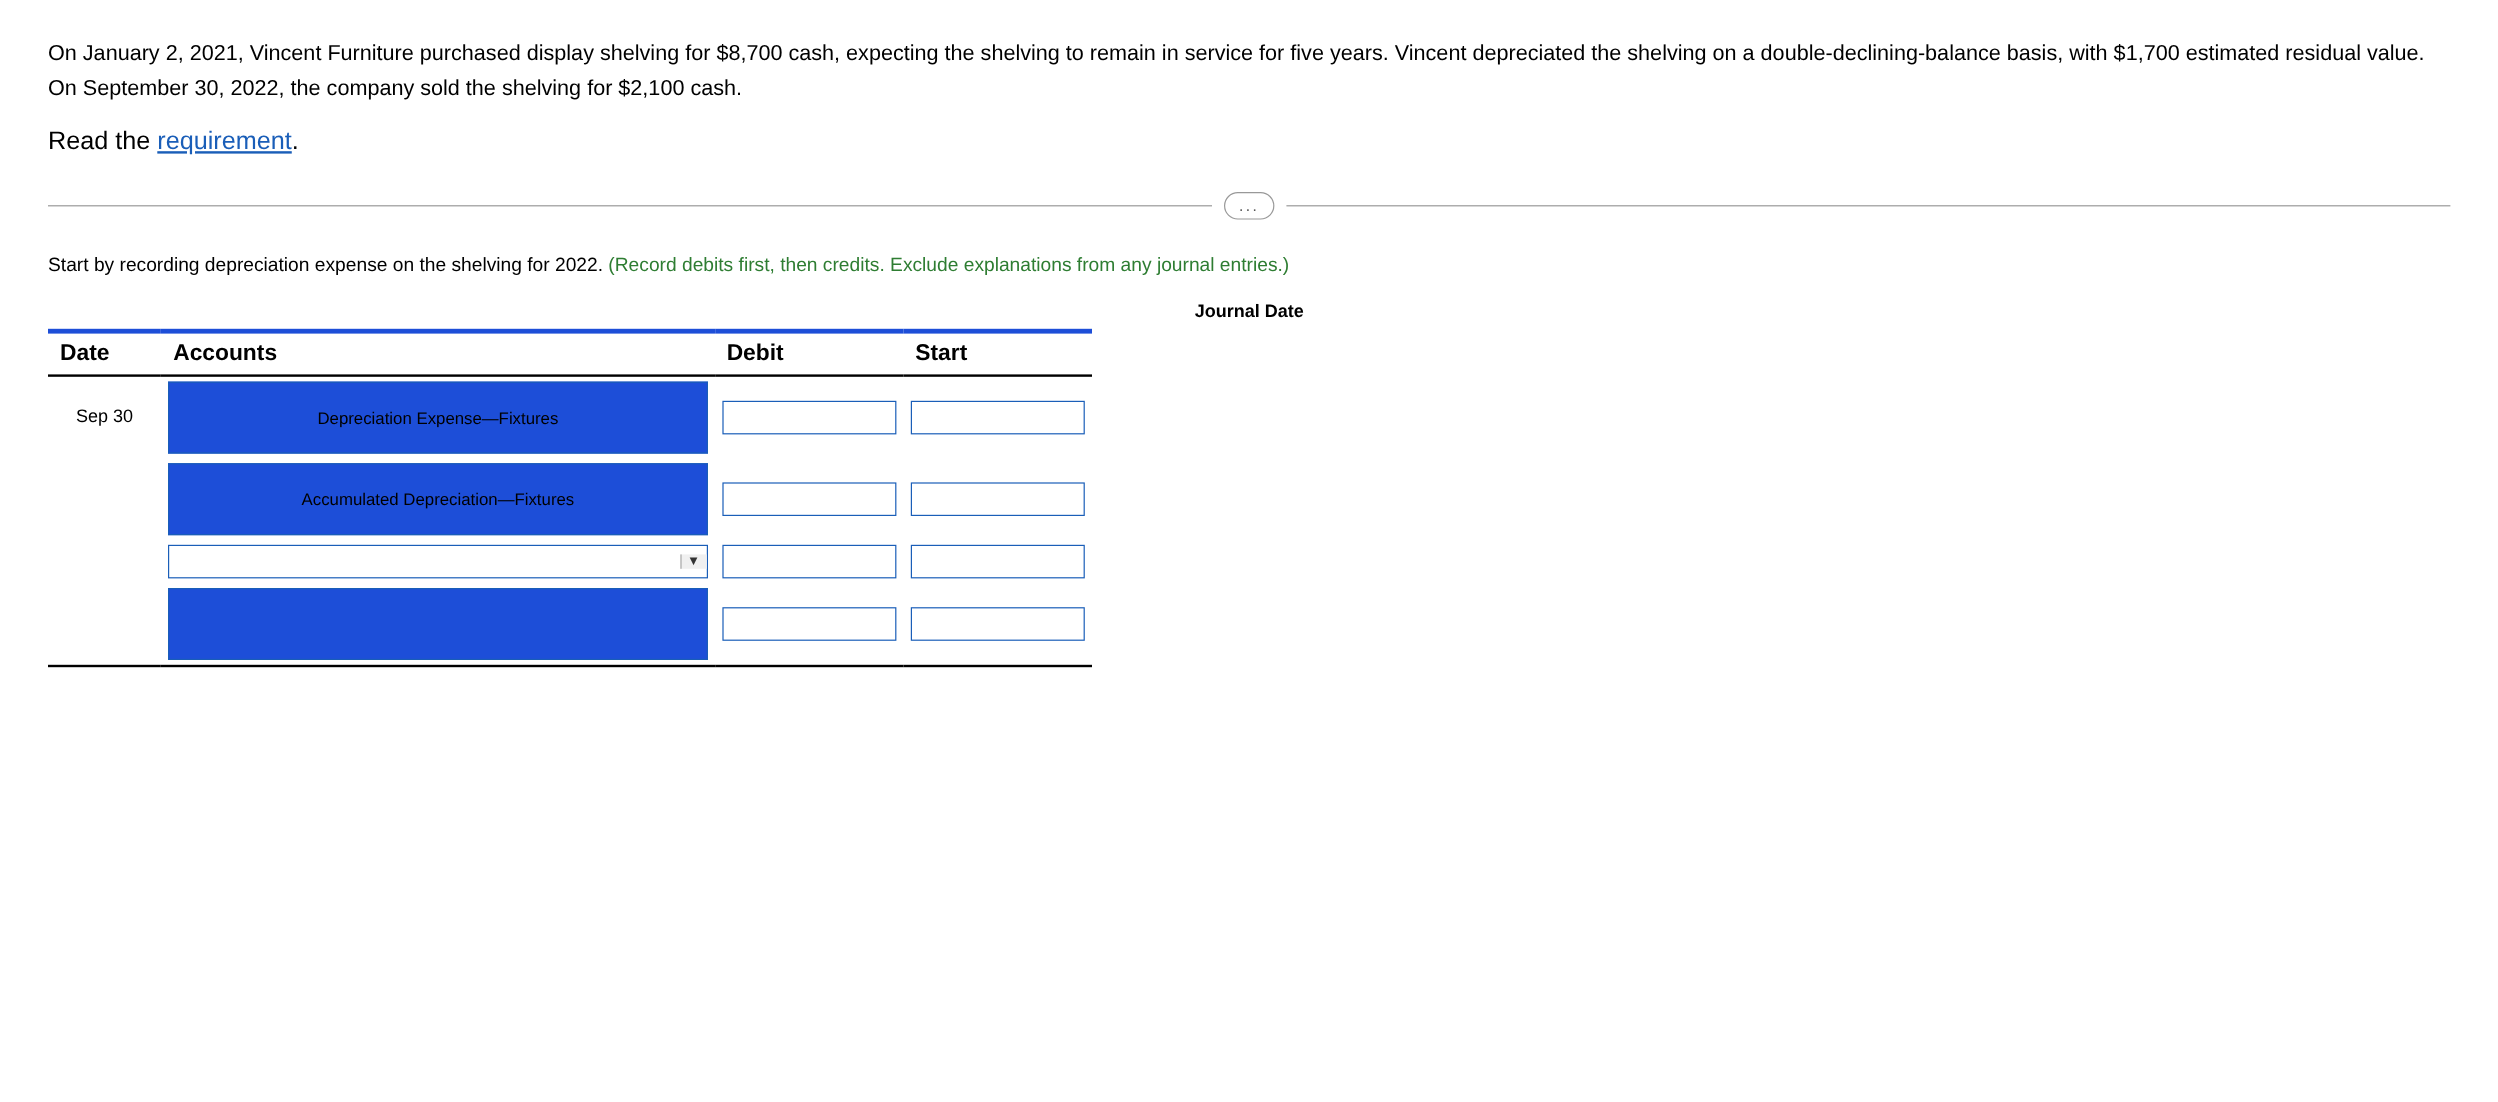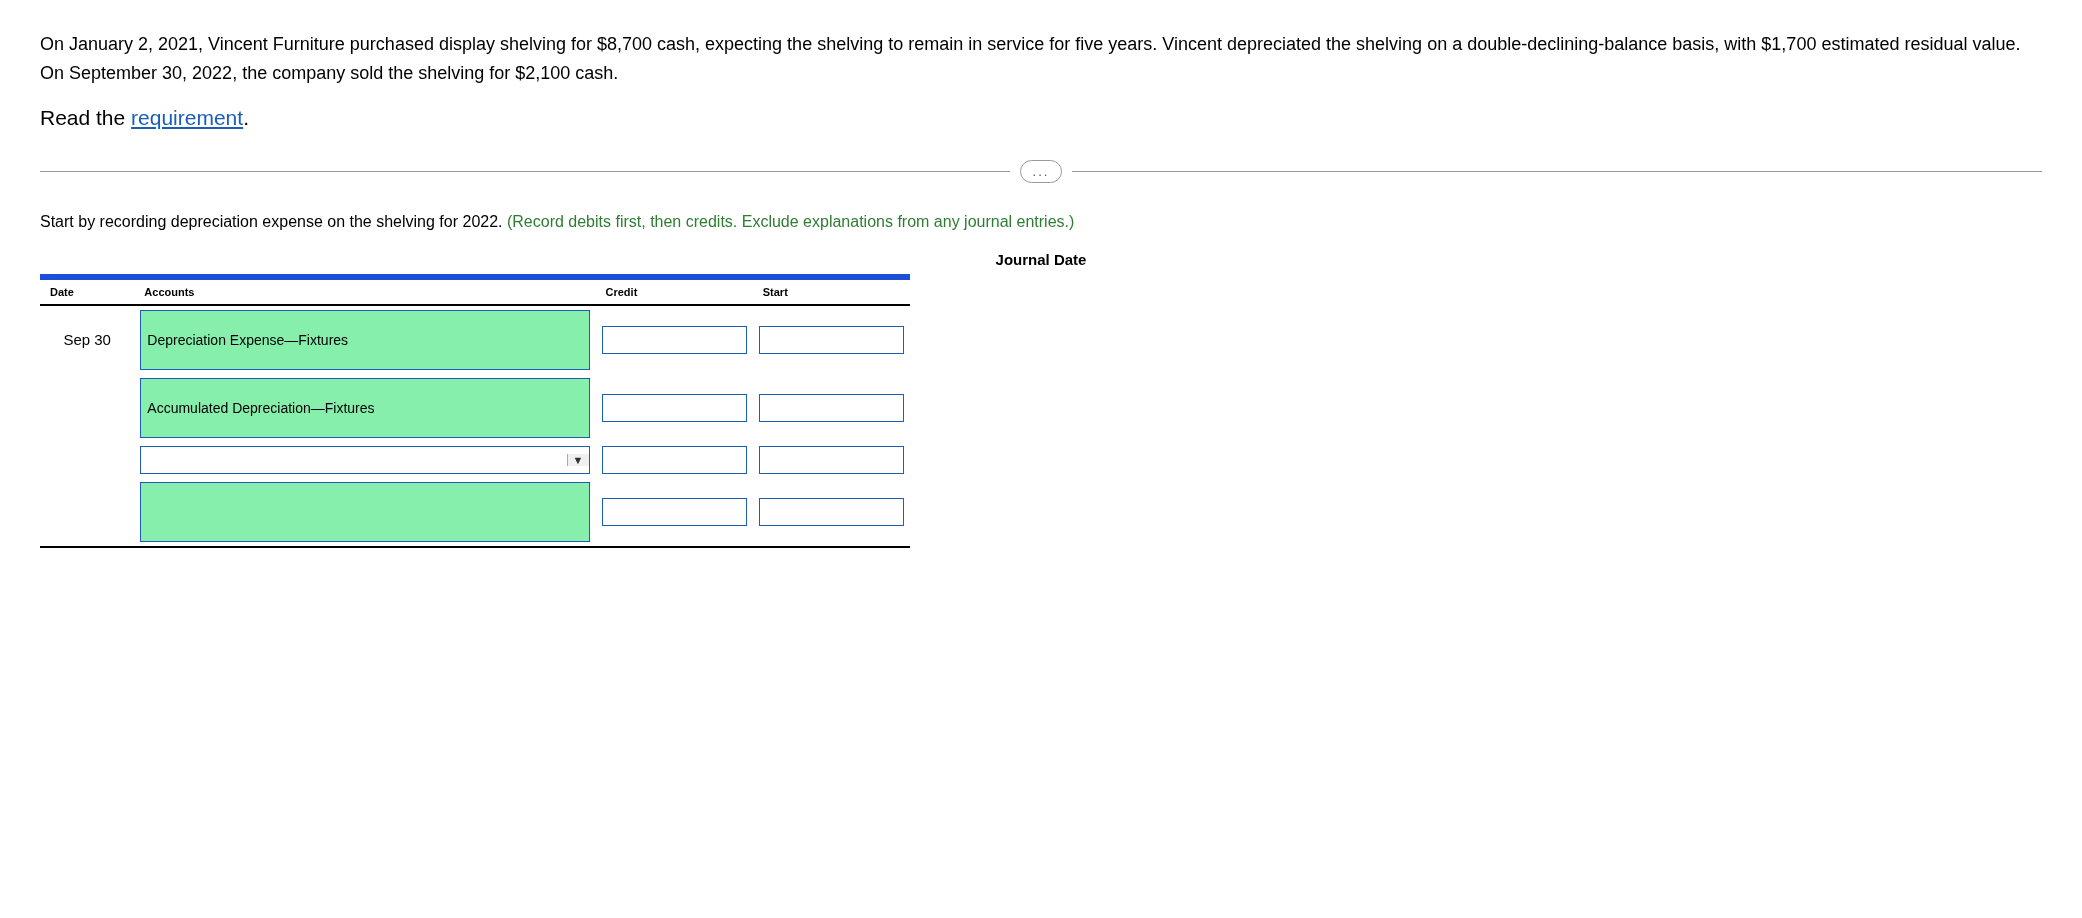--- a/index.html
+++ b/index.html
@@ -76,25 +76,25 @@
       font-size: 15px;
       margin-bottom: 6px;
     }
 
     .journal-table {
       border-collapse: collapse;
       width: 870px;
     }
 
     .journal-table .header-row th {
-      border-top: 6px solid #1d4ed8;
+      border-top: 4px solid #1d4ed8;
       border-bottom: 2px solid #000;
       padding: 6px 10px;
       font-weight: bold;
-      font-size: 11px;
+      font-size: 19px;
       text-align: left;
     }
 
     .journal-table .header-row th.debit-col,
     .journal-table .header-row th.credit-col {
       text-align: left;
     }
 
     .journal-table td {
       padding: 4px 6px;
@@ -120,21 +120,22 @@
     .credit-cell {
       width: 150px;
     }
 
     .account-input {
       width: 100%;
       border: 1.5px solid #1a5eb8;
       padding: 21px 6px;
       font-size: 14px;
       outline: none;
-      background: #86efac;
+      background: #1d4ed8;
+      text-align: center;
     }
 
     .amount-input {
       width: 100%;
       border: 1.5px solid #1a5eb8;
       padding: 5px 4px;
       font-size: 14px;
       outline: none;
       background: #fff;
     }
@@ -194,21 +195,21 @@
 </p>
 
 <div class="journal-section">
   <div class="journal-title">Journal Date</div>
 
   <table class="journal-table">
     <thead>
       <tr class="header-row">
         <th class="date-col">Date</th>
         <th class="accounts-col">Accounts</th>
-        <th class="debit-col">Credit</th>
+        <th class="debit-col">Debit</th>
         <th class="credit-col">Start</th>
       </tr>
     </thead>
     <tbody>
 
       <tr>
         <td class="date-cell">
           <span>Sep 30</span>
         </td>
         <td class="account-cell">

